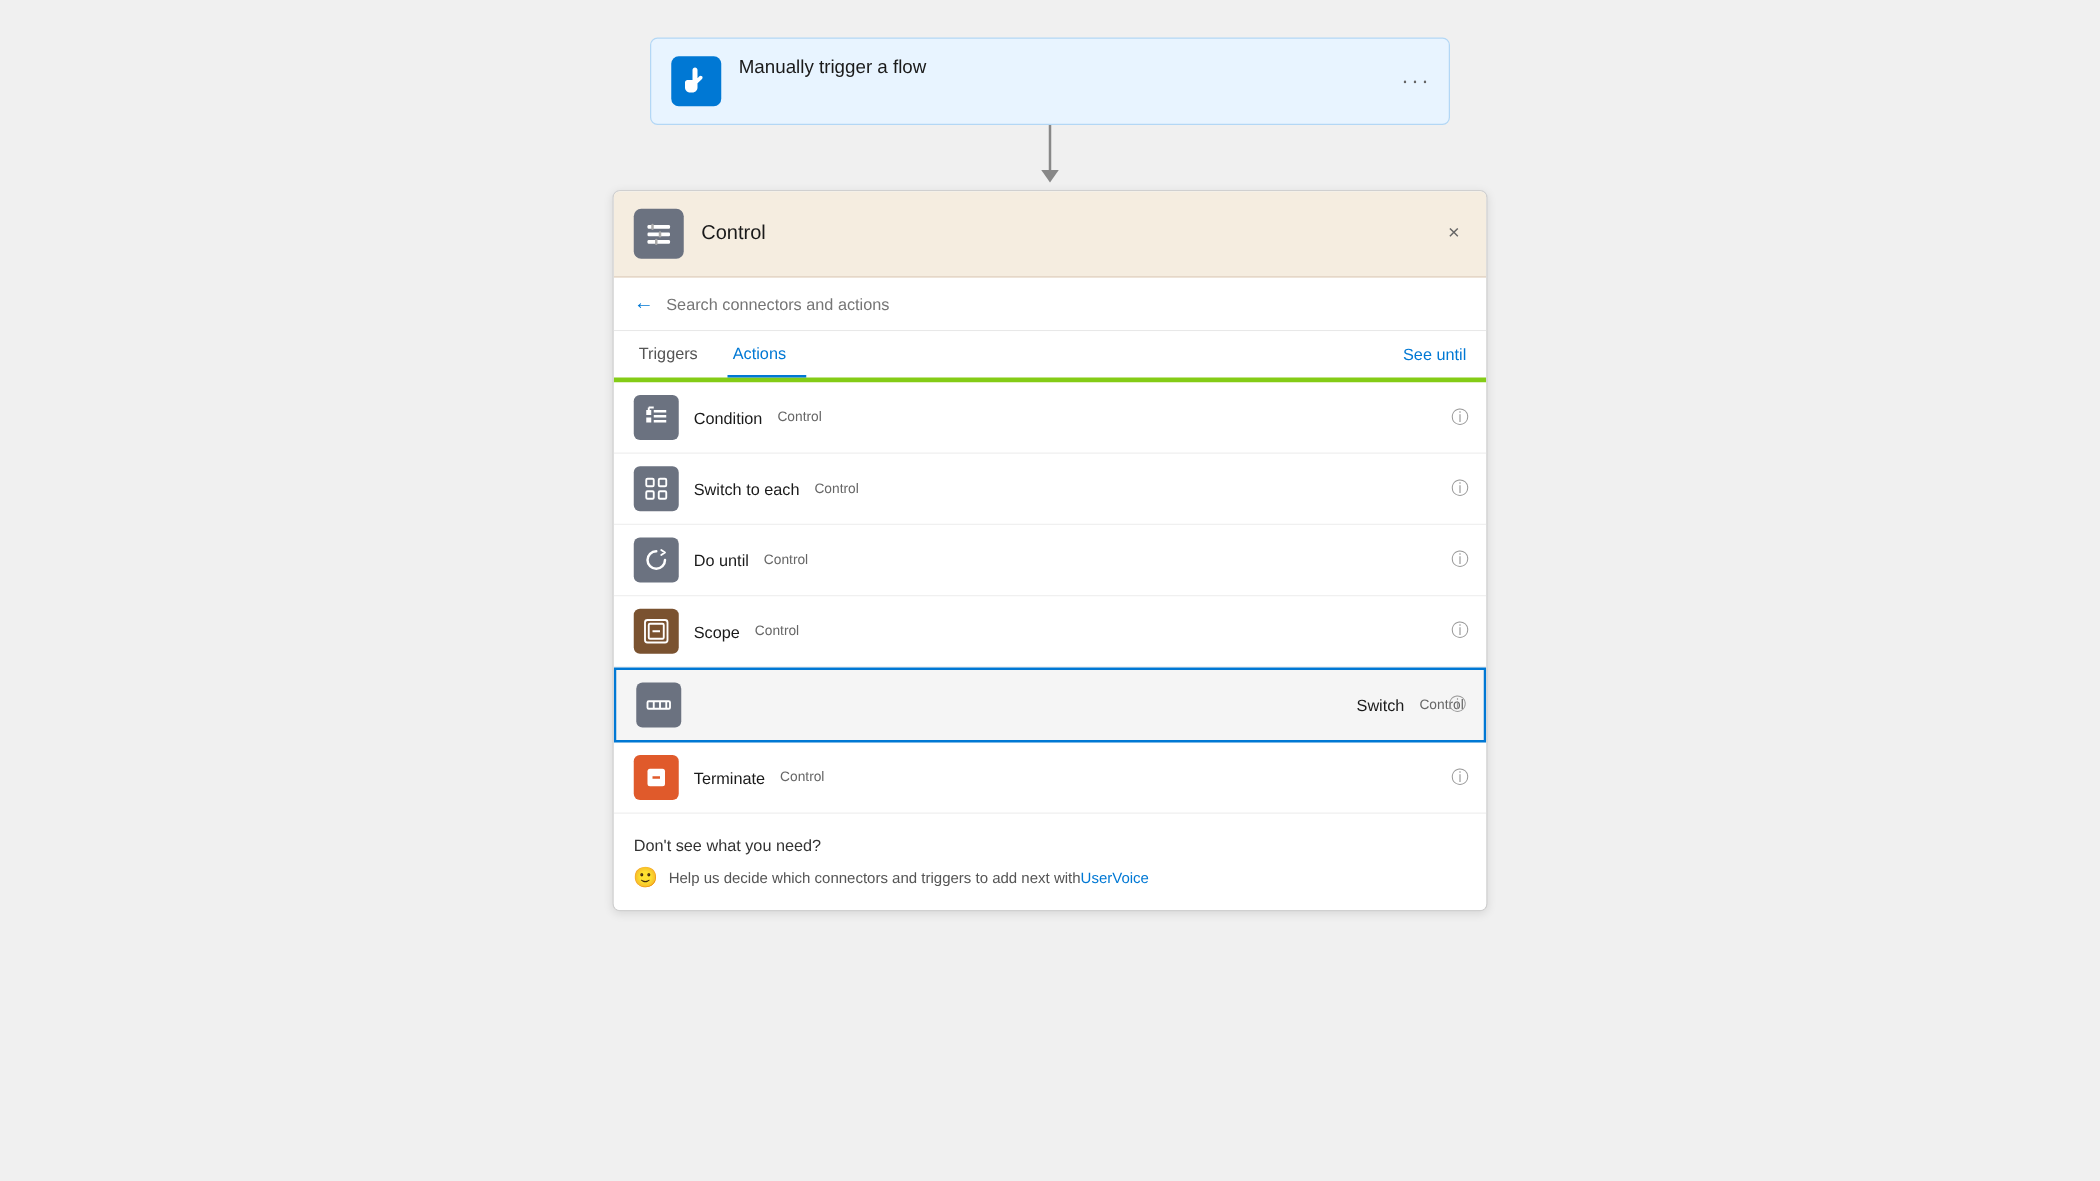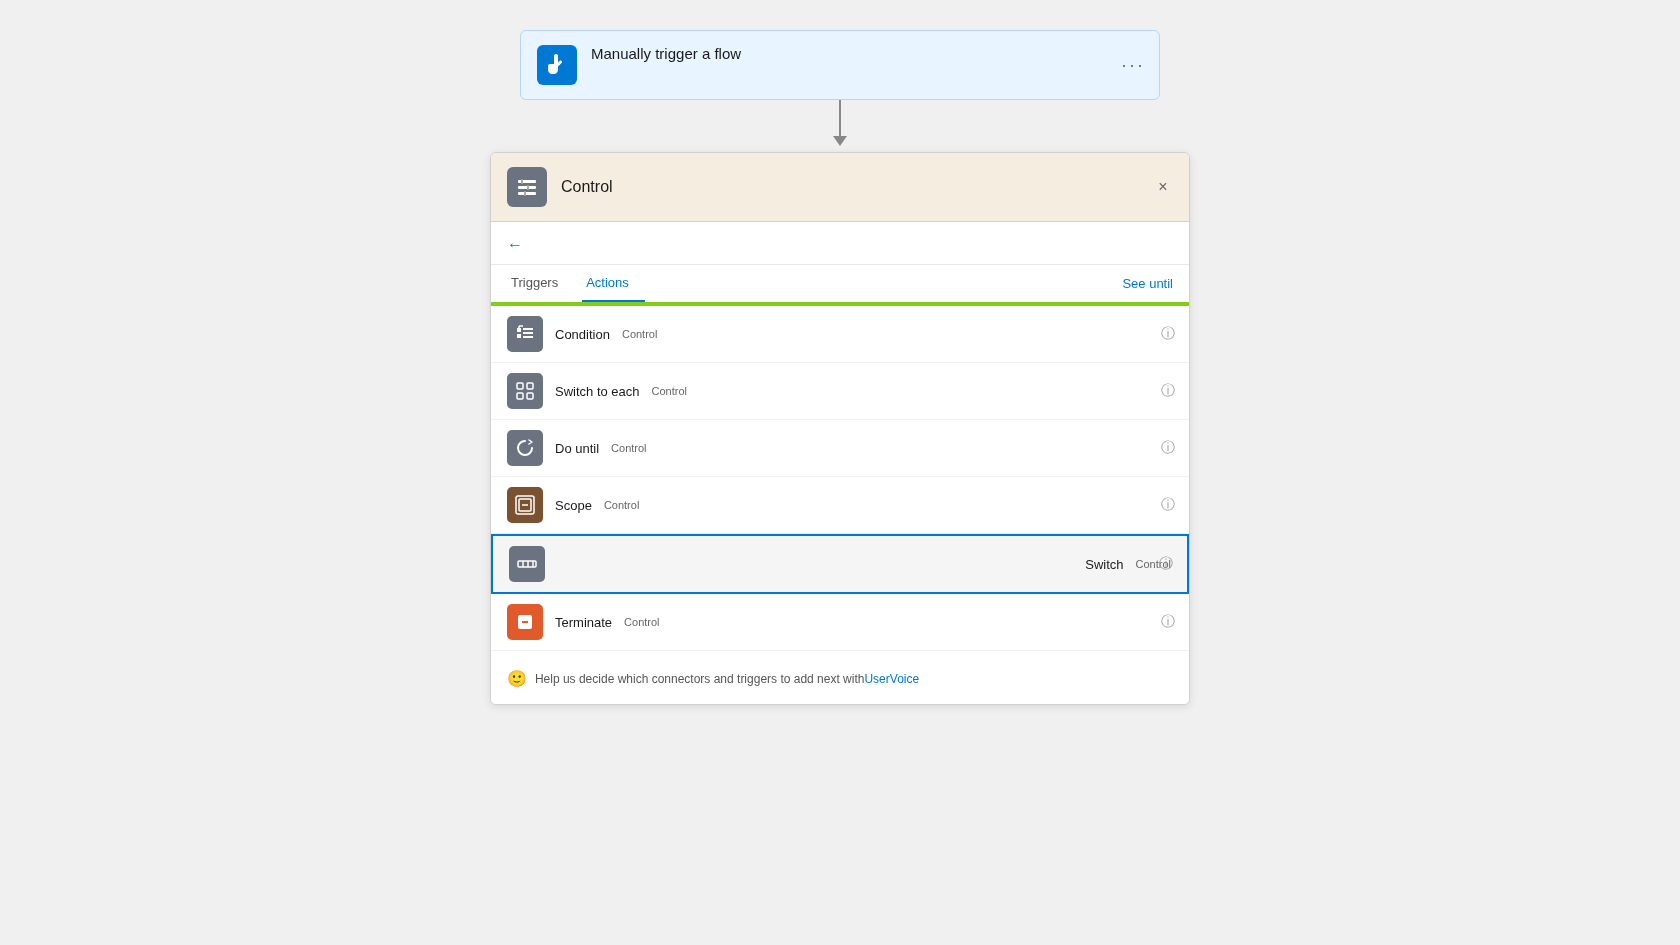--- a/index.html
+++ b/index.html
@@ -317,20 +317,21 @@
           <rect x="12" y="10" width="2" height="5" rx="1" fill="#aaa"></rect>
           <rect x="9" y="16" width="2" height="5" rx="1" fill="#aaa"></rect>
         </svg>
       </div>
       <span class="control-title">Control</span>
       <span class="control-close">×</span>
     </div>
 
     <div class="search-bar">
       <span class="search-back">←</span>
+      <input class="search-input" type="text" placeholder="Search connectors and actions" style="">
     </div>
 
     <div class="tabs-row">
       <div class="tab">
         <span>Triggers</span>
       </div>
       <div class="tab active">
         <span>Actions</span>
       </div>
       <span class="see-more">See until</span>
@@ -423,20 +424,21 @@
         <div class="action-info">
           <span class="action-name">Terminate</span>
           <span class="action-sub">Control</span>
         </div>
         <span class="action-info-icon">ⓘ</span>
       </div>
 
     </div>
 
     <div class="footer-section">
+      <div class="footer-title">Don't see what you need?</div>
       <div class="footer-link-row">
         <span class="footer-smiley">🙂</span>
         <span>Help us decide which connectors and triggers to add next with </span>
         <a class="footer-link">UserVoice</a>
       </div>
     </div>
 
   </div>
 
 </div>

